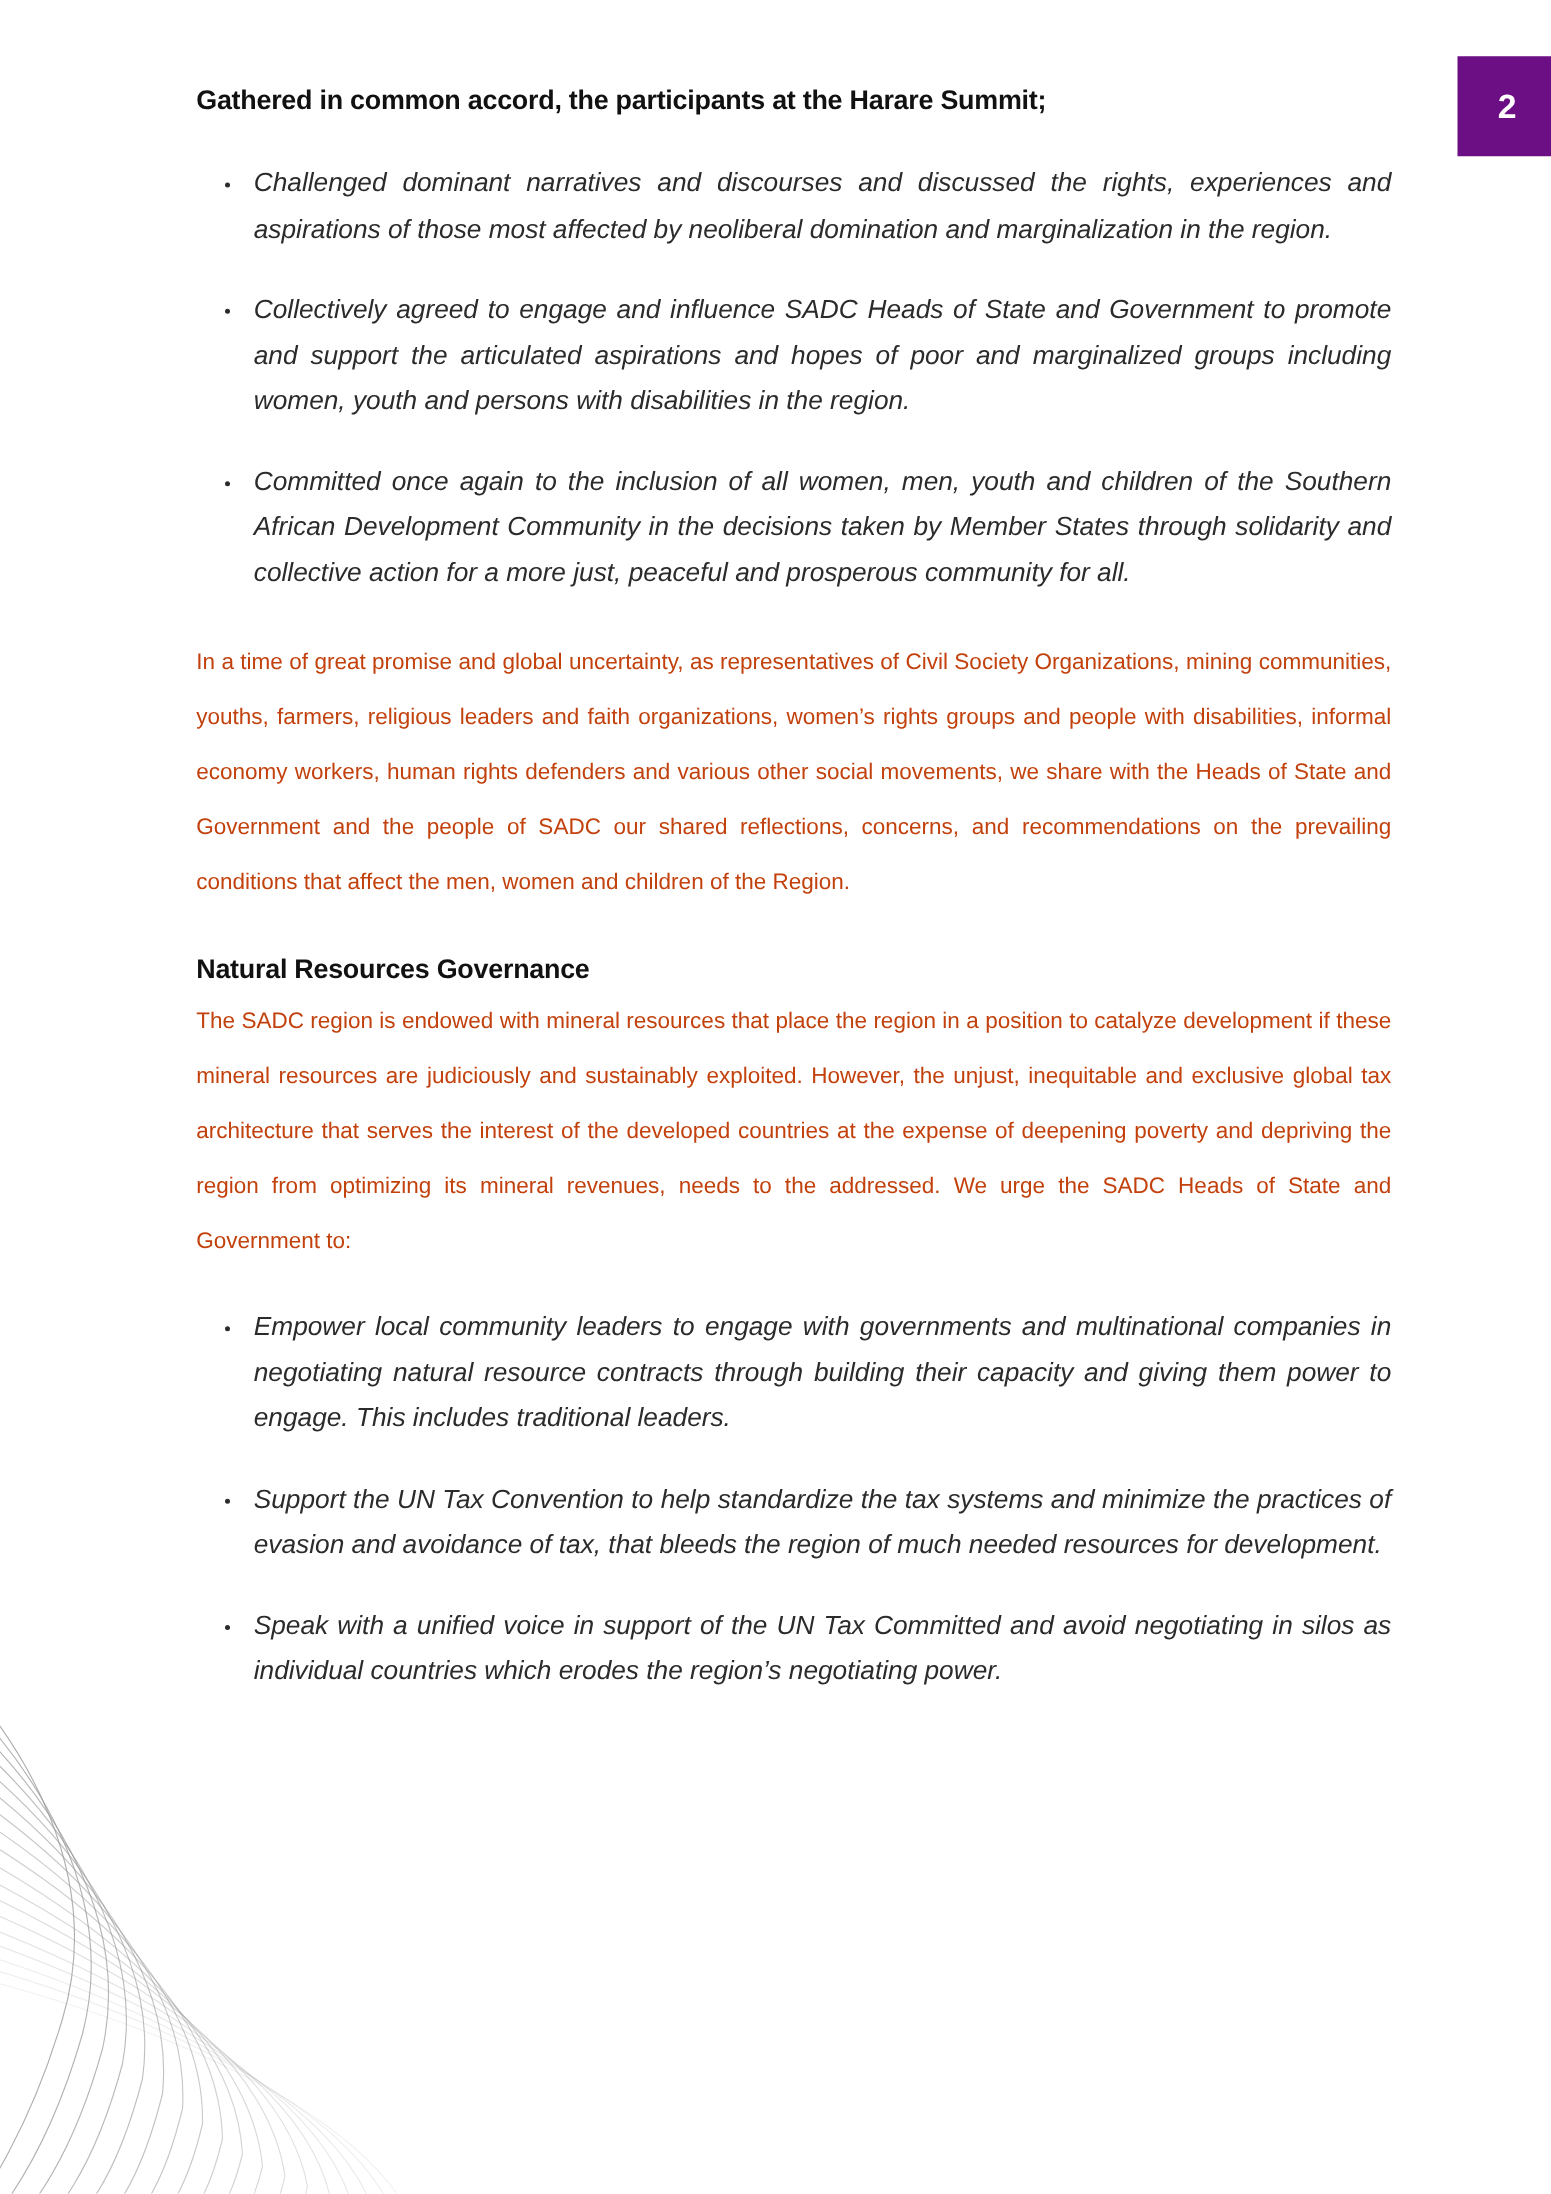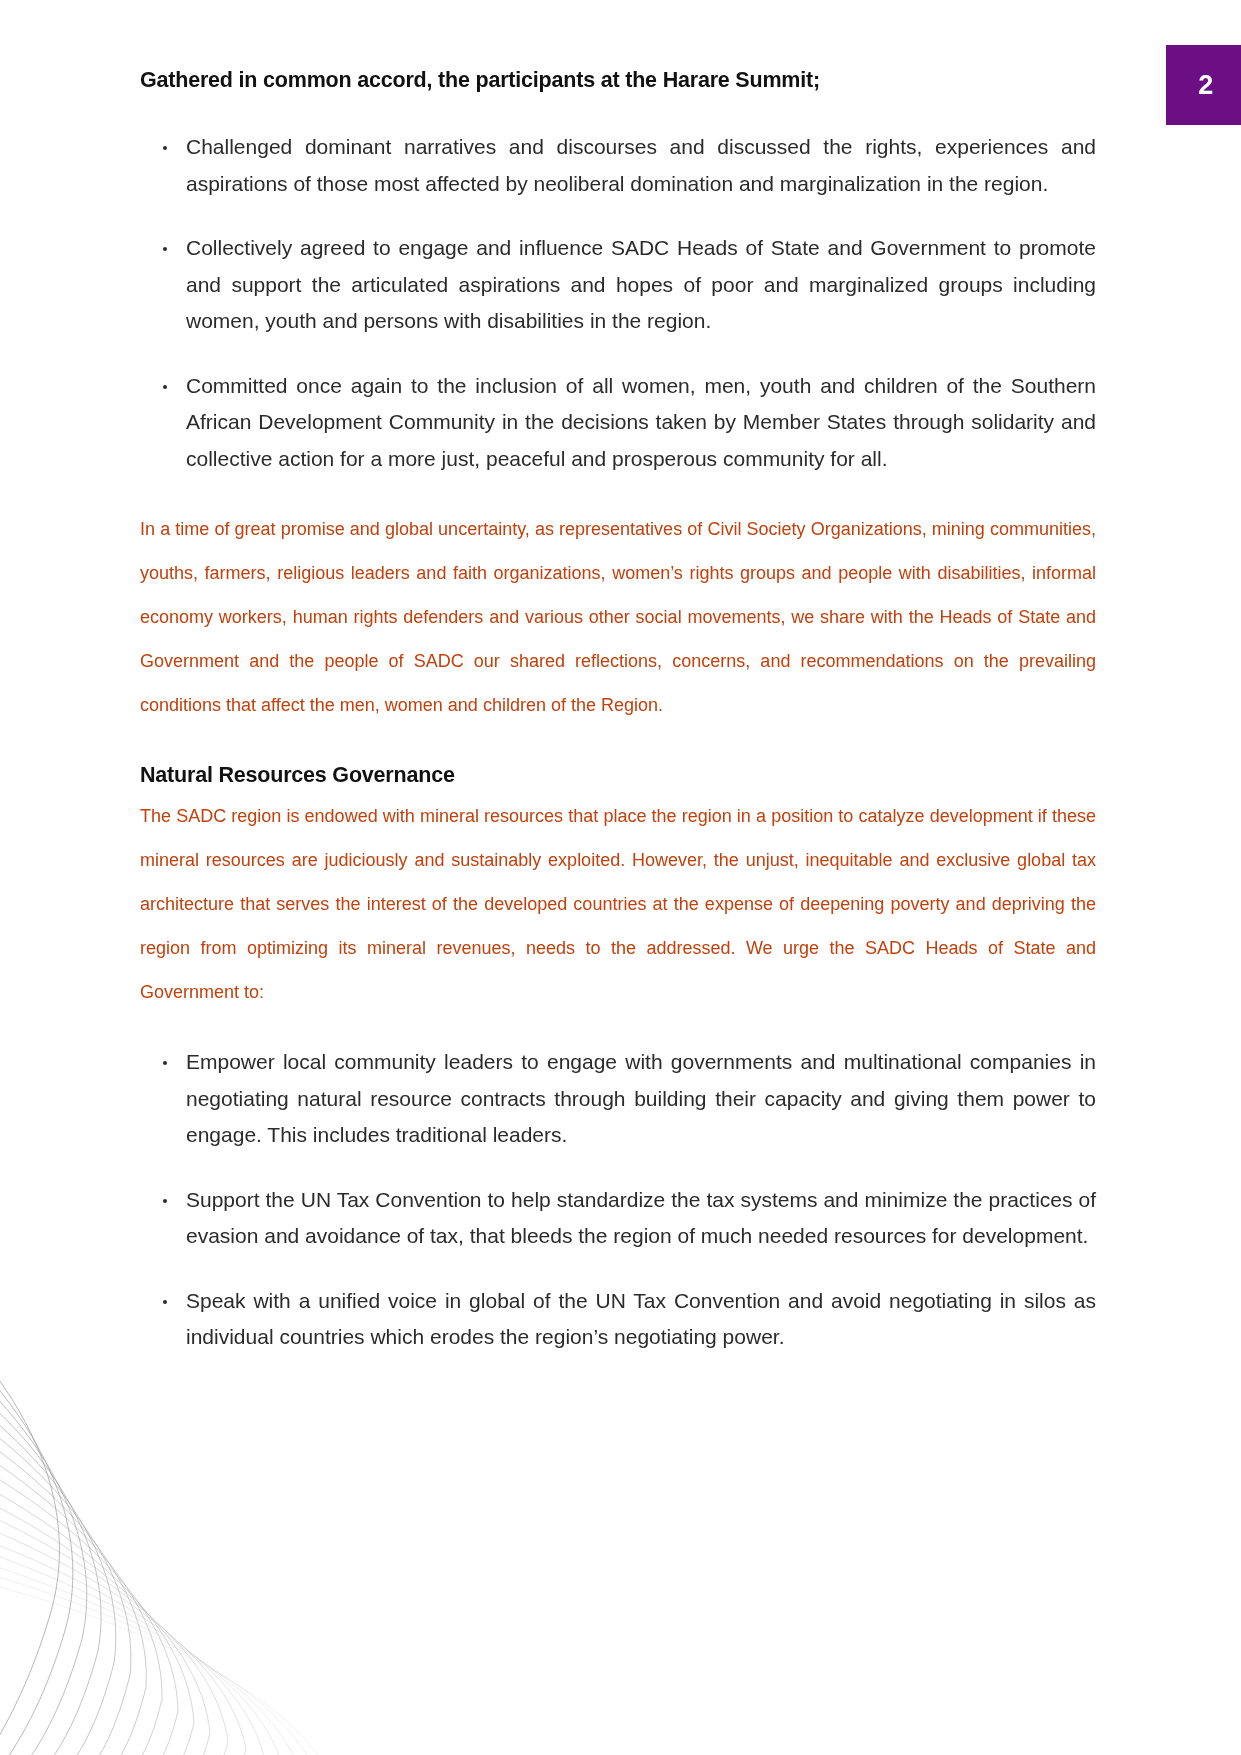--- a/index.html
+++ b/index.html
@@ -43,21 +43,21 @@
     bottom: -40px;
     width: 420px;
     height: 520px;
     pointer-events: none;
     z-index: 0;
   }
 
   
   .content {
     position: absolute;
-    left: 140px;
+    left: 157px;
     top: 68px;
     width: 956px;
     z-index: 2;
   }
 
   .h-bold {
     font-family: "Liberation Sans", sans-serif;
     font-weight: bold;
     font-size: 21.5px;
     color: #111111;
@@ -84,20 +84,21 @@
     text-justify: inter-word;
     margin: 0;
     font-stretch: condensed;
     -webkit-font-smoothing: antialiased;
   }
 
   ul.bullets {
     list-style: none;
     margin: 0;
     padding: 0;
+    font-style: italic;
   }
   ul.bullets > li {
     position: relative;
     padding-left: 46px;
     margin: 0 0 28px 0;
     font-family: "Liberation Sans", sans-serif;
     font-size: 21px;
     line-height: 36.5px;
     color: #2b2b2b;
     text-align: justify;
@@ -183,18 +184,18 @@
       <li>
         <span class="dot"></span>
         <span>Empower local community leaders to engage with governments and multinational companies in negotiating natural resource contracts through building their capacity and giving them power to engage. This includes traditional leaders.</span>
       </li>
       <li>
         <span class="dot"></span>
         <span>Support the UN Tax Convention to help standardize the tax systems and minimize the practices of evasion and avoidance of tax, that bleeds the region of much needed resources for development.</span>
       </li>
       <li>
         <span class="dot"></span>
-        <span>Speak with a unified voice in global of the UN Tax Convention and avoid negotiating in silos as individual countries which erodes the region’s negotiating power.</span>
+        <span>Speak with a unified voice in support of the UN Tax Committed and avoid negotiating in silos as individual countries which erodes the region’s negotiating power.</span>
       </li>
     </ul>
 
   </div>
 </div>
 
 </body></html>

